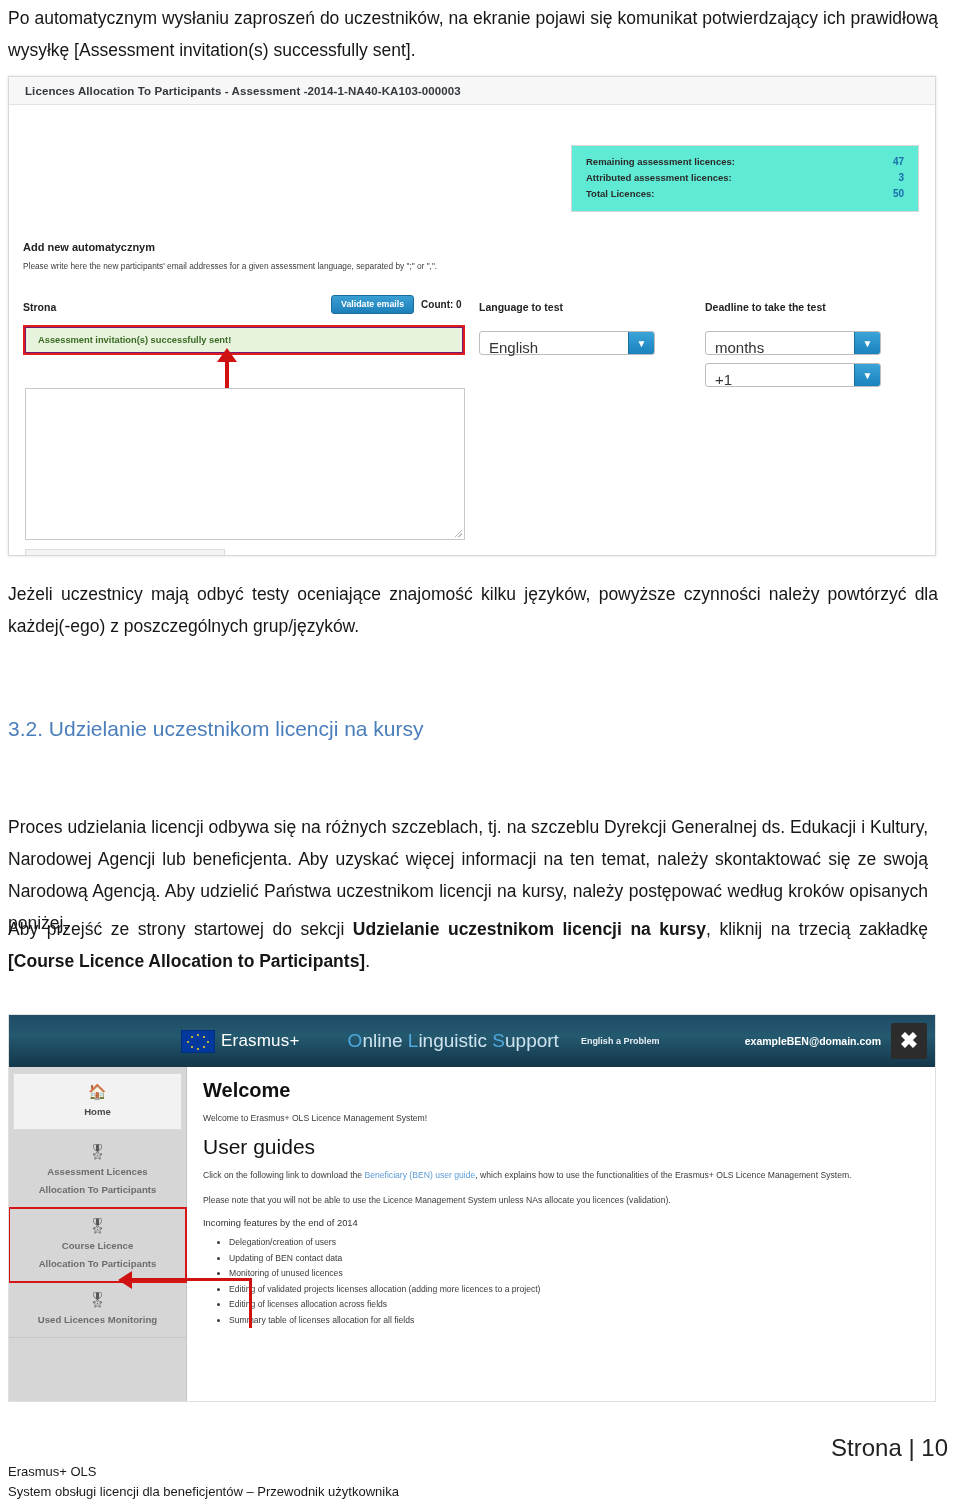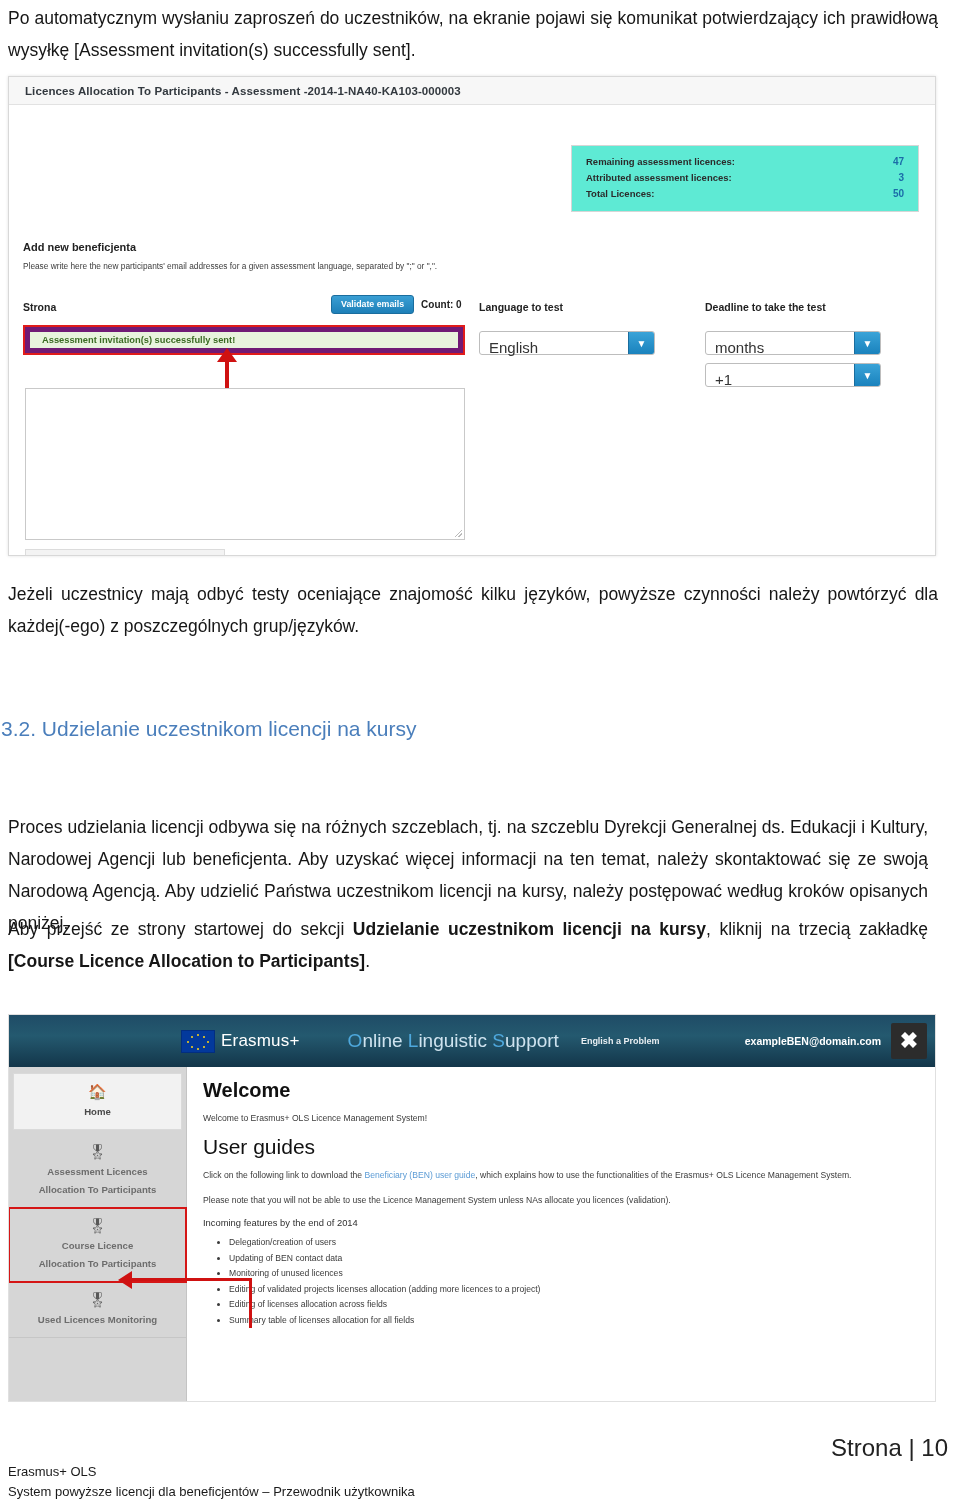--- a/index.html
+++ b/index.html
@@ -86,21 +86,21 @@
   .count-txt { font-size: 10px; color:#222; font-weight: bold; }
 
   .success-wrap {
     position:absolute; left: 14px; top: 220px;
     width: 442px; height: 30px;
     border: 2px solid #e01b1b;
   }
   .success-msg {
     width:100%; height:100%;
     background: #e8f3dd;
-    border: 5px solid #701a75;
+    border: 1px solid #701a75;
     display:flex; align-items:center;
     padding-left: 12px;
   }
   .success-text { font-size: 9.3px; color: #3a6b23; font-weight: 600; }
 
   .emails-area {
     position:absolute; left: 16px; top: 283px;
     width: 440px; height: 152px;
     border: 1px solid #c9c9c9; background:#fff;
   }
@@ -142,21 +142,21 @@
     position:absolute; left: 208px; top: 243px;
     width: 0; height: 0;
     border-left: 10px solid transparent;
     border-right: 10px solid transparent;
     border-bottom: 14px solid #cf1111;
   }
 
   
   #para2 { position:absolute; left:8px; top:578px; width:930px; }
   #h32 {
-    position:absolute; left:1px; top:700px;
+    position:absolute; left:8px; top:700px;
     font-size: 21px; color:#4a7ebb; font-weight: normal;
   }
   #para3 { position:absolute; left:8px; top:775px; width:920px;margin-top:36px; }
   #para4 { position:absolute; left:8px; top:913px; width:920px; }
   .b { font-weight: bold; }
 
   
   #shot2 {
     position:absolute; left: 8px; top: 1014px;
     width: 928px; height: 388px;
@@ -256,21 +256,21 @@
       <div class="lic-row">
         <span class="lic-label">Attributed assessment licences:</span>
         <span class="lic-val">3</span>
       </div>
       <div class="lic-row">
         <span class="lic-label">Total Licences:</span>
         <span class="lic-val">50</span>
       </div>
     </div>
 
-    <div class="add-title">Add new beneficjenta</div>
+    <div class="add-title">Add new automatycznym</div>
     <div class="add-sub">Please write here the new participants' email addresses for a given assessment language, separated by ";" or ",".</div>
 
     <div class="col-emails">
       <span class="col-head">Strona</span>
     </div>
 
     <div class="validate-row">
       <span class="btn-validate">Validate emails</span>
       <span class="count-txt">Count: 0</span>
     </div>
@@ -397,14 +397,14 @@
   </div>
 </div>
 
 <div class="arrow2-head"></div>
 <div class="arrow2-line"></div>
 <div class="arrow2-vert"></div>
 
 <div id="page-num">Strona | 10</div>
 <div id="footer-text">
   <div>Erasmus+ OLS</div>
-  <div>System powyższe licencji dla beneficjentów – Przewodnik użytkownika</div>
+  <div>System obsługi licencji dla beneficjentów – Przewodnik użytkownika</div>
 </div>
 
 </body></html>

